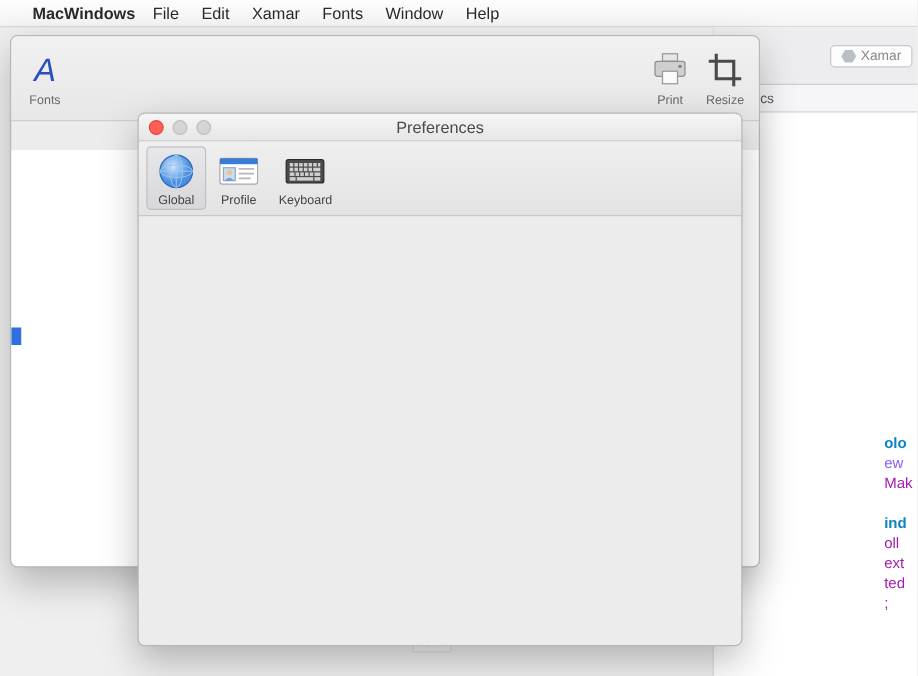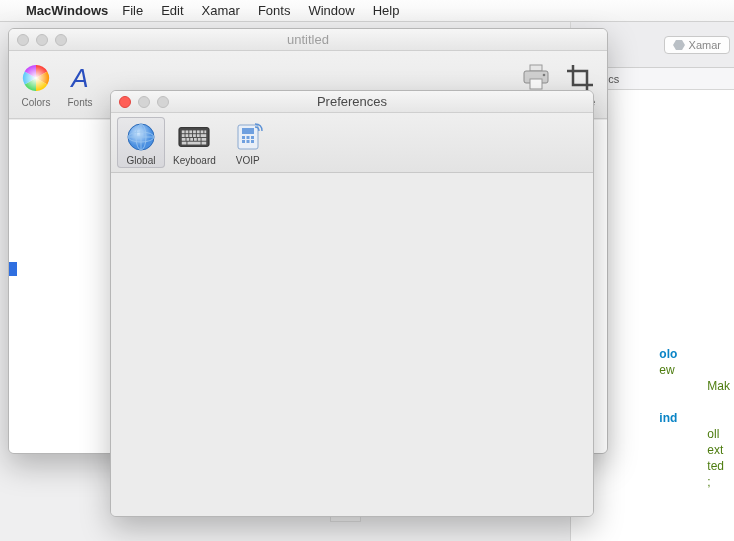--- a/index.html
+++ b/index.html
@@ -39,22 +39,22 @@
   }
   .bg-tabstrip {
     height: 22px; background: #f6f6f8; border-bottom: 1px solid #d6d6d6;
     display: flex; align-items: center; padding-left: 6px; font-size: 11px; color: #555;
   }
   .bg-code {
     position: absolute; right: 4px; top: 330px; font-family: Menlo, monospace; font-size: 12px; line-height: 16px;
     text-align: left; white-space: pre;
   }
   .bg-code .kw-var { color: #0a84c6; font-weight: bold; }
-  .bg-code .kw-new { color: #4d7c0f; }
-  .bg-code .muted { color: #4d7c0f; margin-left: 48px; }
+  .bg-code .kw-new { color: #8b5cf6; }
+  .bg-code .muted { color: #a21caf; }
   .bg-gutter {
     position: absolute; left: 330px; top: 505px;
     font-family: Menlo, monospace; font-size: 11px; color: #9a9a9a;
     background: #f3f3f3; border: 1px solid #dcdcdc; padding: 1px 8px;
   }
 
   
   .window {
     position: absolute;
     background: #ececec;
@@ -148,52 +148,22 @@
   <span></span>
   <span class="kw-var">ind</span>
   <span class="muted">oll</span>
   <span class="muted">ext</span>
   <span class="muted">ted</span>
   <span class="muted">;</span>
 </div>
 <div class="bg-gutter">59</div>
 
 <div id="win-doc" class="window">
-  <div class="titlebar inactive">
-    <div class="traffic">
-      <div class="tl inactive"></div>
-      <div class="tl inactive"></div>
-      <div class="tl inactive"></div>
-    </div>
-    <div class="title">untitled</div>
-  </div>
   <div class="toolbar">
     <div class="tb-group">
-      <div class="tb-item">
-        <div class="tb-icon">
-          <svg width="30" height="30" viewBox="0 0 30 30">
-            <defs>
-                <radialGradient id="cw">
-                  <stop offset="0%" stop-color="#fff"></stop>
-                  <stop offset="100%" stop-color="#fff" stop-opacity="0"></stop>
-                </radialGradient>
-              </defs>
-            <g transform="translate(15,15)">
-              <path d="M0,0 L0,-13 A13,13 0 0,1 11.3,-6.5 Z" fill="#ff3b30"></path>
-              <path d="M0,0 L11.3,-6.5 A13,13 0 0,1 11.3,6.5 Z" fill="#ff9500"></path>
-              <path d="M0,0 L11.3,6.5 A13,13 0 0,1 0,13 Z" fill="#ffcc00"></path>
-              <path d="M0,0 L0,13 A13,13 0 0,1 -11.3,6.5 Z" fill="#4cd964"></path>
-              <path d="M0,0 L-11.3,6.5 A13,13 0 0,1 -11.3,-6.5 Z" fill="#5ac8fa"></path>
-              <path d="M0,0 L-11.3,-6.5 A13,13 0 0,1 0,-13 Z" fill="#c644fc"></path>
-            </g>
-            <circle cx="15" cy="15" r="13" fill="url(#cw)"></circle>
-          </svg>
-        </div>
-        <span>Colors</span>
-      </div>
       <div class="tb-item">
         <div class="tb-icon">
           <svg width="30" height="30" viewBox="0 0 30 30">
             <text x="15" y="24" text-anchor="middle" font-family="Georgia, serif" font-style="italic" font-size="26" fill="#2a4fbf">A</text>
           </svg>
         </div>
         <span>Fonts</span>
       </div>
     </div>
     <div class="tb-group">
@@ -244,20 +214,35 @@
               </radialGradient>
             </defs>
           <circle cx="16" cy="16" r="13" fill="url(#gg)" stroke="#2d6bb8"></circle>
           <ellipse cx="16" cy="16" rx="13" ry="5" fill="none" stroke="#9cc6f0" stroke-width="0.8"></ellipse>
           <ellipse cx="16" cy="16" rx="5" ry="13" fill="none" stroke="#9cc6f0" stroke-width="0.8"></ellipse>
           <line x1="3" y1="16" x2="29" y2="16" stroke="#9cc6f0" stroke-width="0.8"></line>
           <line x1="16" y1="3" x2="16" y2="29" stroke="#9cc6f0" stroke-width="0.8"></line>
         </svg>
       </div>
       <span>Global</span>
+    </div>
+    <div class="pref-item">
+      <div class="pref-icon">
+        <svg width="34" height="28" viewBox="0 0 34 28">
+          <rect x="1" y="3" width="32" height="22" rx="2" fill="#fdfdfd" stroke="#a9a9a9"></rect>
+          <rect x="1" y="3" width="32" height="5" fill="#3a7bd5"></rect>
+          <rect x="4" y="11" width="10" height="11" fill="#cdddee" stroke="#88a7c9"></rect>
+          <circle cx="9" cy="15" r="2.3" fill="#eac48f"></circle>
+          <path d="M5 22 Q9 17 13 22 Z" fill="#6d9fdd"></path>
+          <line x1="17" y1="12" x2="30" y2="12" stroke="#b8b8b8" stroke-width="1.5"></line>
+          <line x1="17" y1="16" x2="30" y2="16" stroke="#b8b8b8" stroke-width="1.5"></line>
+          <line x1="17" y1="20" x2="27" y2="20" stroke="#b8b8b8" stroke-width="1.5"></line>
+        </svg>
+      </div>
+      <span>Profile</span>
     </div>
     <div class="pref-item">
       <div class="pref-icon">
         <svg width="34" height="26" viewBox="0 0 34 26">
           <rect x="1" y="3" width="32" height="20" rx="2" fill="#4a4a4a" stroke="#2a2a2a"></rect>
           <g fill="#cfcfcf">
             <rect x="4" y="6" width="3" height="3"></rect>
               <rect x="8" y="6" width="3" height="3"></rect>
               <rect x="12" y="6" width="3" height="3"></rect>
               <rect x="16" y="6" width="3" height="3"></rect>
@@ -277,34 +262,15 @@
               <rect x="21" y="14" width="3" height="3"></rect>
               <rect x="25" y="14" width="5" height="3"></rect>
             <rect x="4" y="18" width="5" height="3"></rect>
               <rect x="10" y="18" width="14" height="3"></rect>
               <rect x="25" y="18" width="5" height="3"></rect>
           </g>
         </svg>
       </div>
       <span>Keyboard</span>
     </div>
-    <div class="pref-item">
-      <div class="pref-icon">
-        <svg width="32" height="30" viewBox="0 0 32 30">
-          <rect x="6" y="3" width="20" height="24" rx="2" fill="#e9eff7" stroke="#8ba9cf"></rect>
-          <rect x="10" y="6" width="12" height="6" fill="#6fa0df"></rect>
-          <g fill="#6fa0df">
-            <rect x="10" y="14" width="3" height="3"></rect>
-              <rect x="14.5" y="14" width="3" height="3"></rect>
-              <rect x="19" y="14" width="3" height="3"></rect>
-            <rect x="10" y="18" width="3" height="3"></rect>
-              <rect x="14.5" y="18" width="3" height="3"></rect>
-              <rect x="19" y="18" width="3" height="3"></rect>
-          </g>
-          <path d="M23 5 q4 0 4 4" fill="none" stroke="#5e93d6" stroke-width="1.4"></path>
-          <path d="M23 2 q7 0 7 7" fill="none" stroke="#5e93d6" stroke-width="1.4"></path>
-        </svg>
-      </div>
-      <span>VOIP</span>
-    </div>
   </div>
   <div class="content"></div>
 </div>
 
 </body></html>

